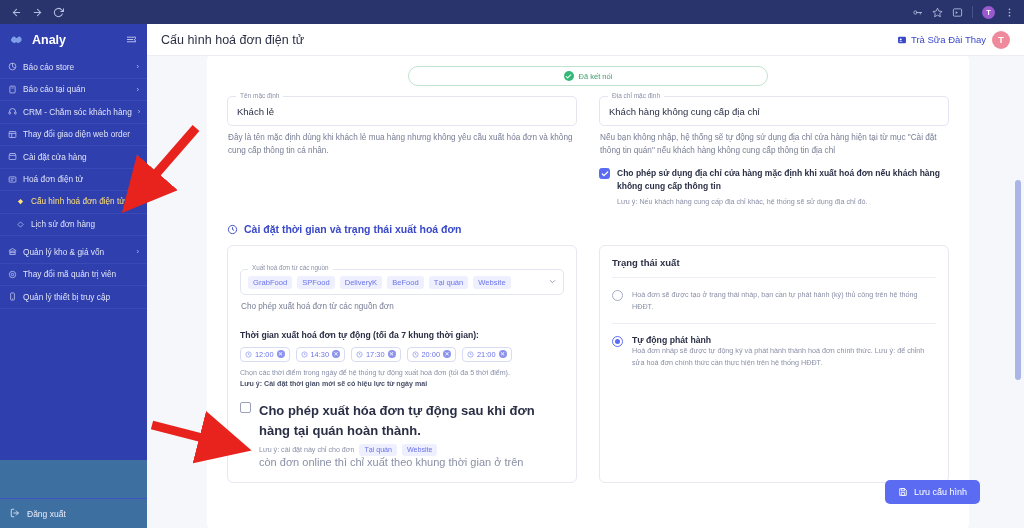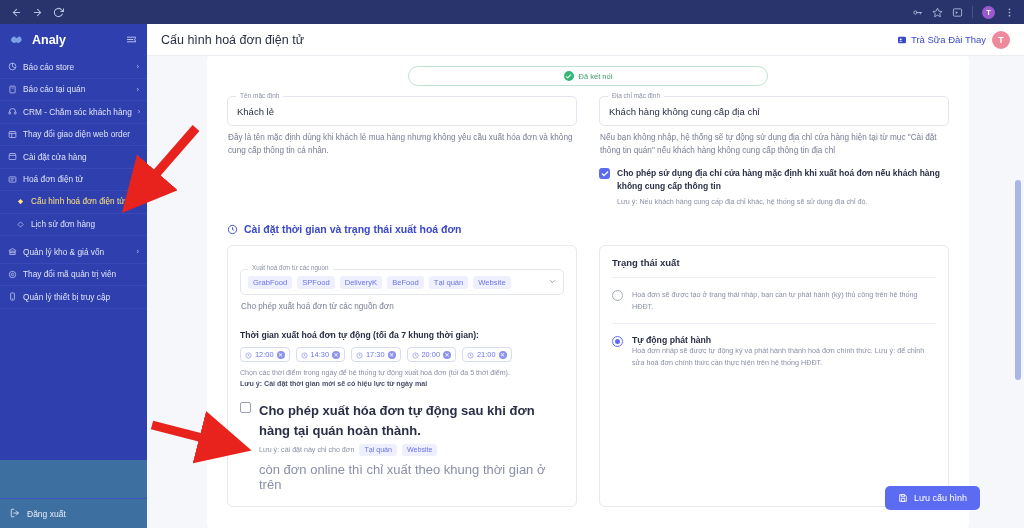--- a/index.html
+++ b/index.html
@@ -203,21 +203,21 @@
   .ms-caret {
     position: absolute; right: 8px; top: 50%; transform: translateY(-50%);
     color: #8b90a6; font-size: 7px;
   }
 
   
   .tl-title { font-size: 8.6px; color: #2a2f45; font-weight: bold; margin-top: 16px; }
   .time-chips { display: flex; gap: 6px; margin-top: 7px; flex-wrap: wrap; }
   .tchip {
     border: 1px solid #d8dcf2; border-radius: 4px;
-    display: flex; align-items: flex-end; gap: 3px;
+    display: flex; align-items: center; gap: 3px;
     padding: 2px 4px; font-size: 7.4px; color: #6b74e8;
   }
   .tchip .clock { width: 7px; height: 7px; color: #8b93ee; display: flex; }
   .tchip .x {
     width: 8px; height: 8px; border-radius: 50%;
     background: #8b93ee; color: #fff; font-size: 6px;
     display: flex; align-items: center; justify-content: center; line-height: 1;
   }
   .note-sm { font-size: 7.1px; color: #8a90a6; margin-top: 6px; line-height: 1.5; }
   .note-bold { font-size: 7.1px; color: #4a5068; font-weight: bold; margin-top: 2px; }
@@ -229,21 +229,21 @@
   }
   .cb2-title { font-size: 13px; color: #2a2f45; font-weight: bold; line-height: 1.5; }
   .cb2-note {
     font-size: 7.1px; color: #8a90a6; margin-top: 4px;
     display: flex; align-items: center; gap: 5px; flex-wrap: wrap;
   }
   .tagchip {
     background: #eeefff; color: #6b74e8; border-radius: 3px;
     font-size: 7.1px; padding: 2px 5px;
   }
-  .cb2-note2 { font-size: 13px; color: #8a90a6; margin-top: 6px; }
+  .cb2-note2 { font-size: 11px; color: #8a90a6; }
 
   
   .radio-row {
     display: flex; gap: 9px; align-items: flex-start;
     padding: 11px 0 11px 0; border-bottom: 1px solid #eceef5;
   }
   .radio-row:last-child { border-bottom: none; }
   .radio {
     width: 11px; height: 11px; border-radius: 50%; flex: 0 0 11px;
     border: 1px solid #a6acc2; background: #fff; margin-top: 1px;
@@ -251,21 +251,21 @@
   }
   .radio.on { border: 1px solid #5c6cf2; }
   .radio.on::after {
     content: ""; width: 5px; height: 5px; border-radius: 50%; background: #5c6cf2;
   }
   .radio-title { font-size: 8.7px; color: #2a2f45; font-weight: bold; }
   .radio-desc { font-size: 7.2px; color: #8a90a6; line-height: 1.6; }
 
   
   .save-btn {
-    position: absolute; right: 44px; bottom: 18px;
+    position: absolute; right: 44px; bottom: 24px;
     background: #5c6cf2; color: #fff; border: none; border-radius: 5px;
     height: 24px; padding: 0 13px; font-size: 9px;
     display: flex; align-items: center; gap: 6px;
     font-family: "Liberation Sans", sans-serif;
   }
   .save-ic { width: 10px; height: 10px; display: flex; }
 
   
   .arrows { position: absolute; inset: 0; pointer-events: none; }
 </style>

